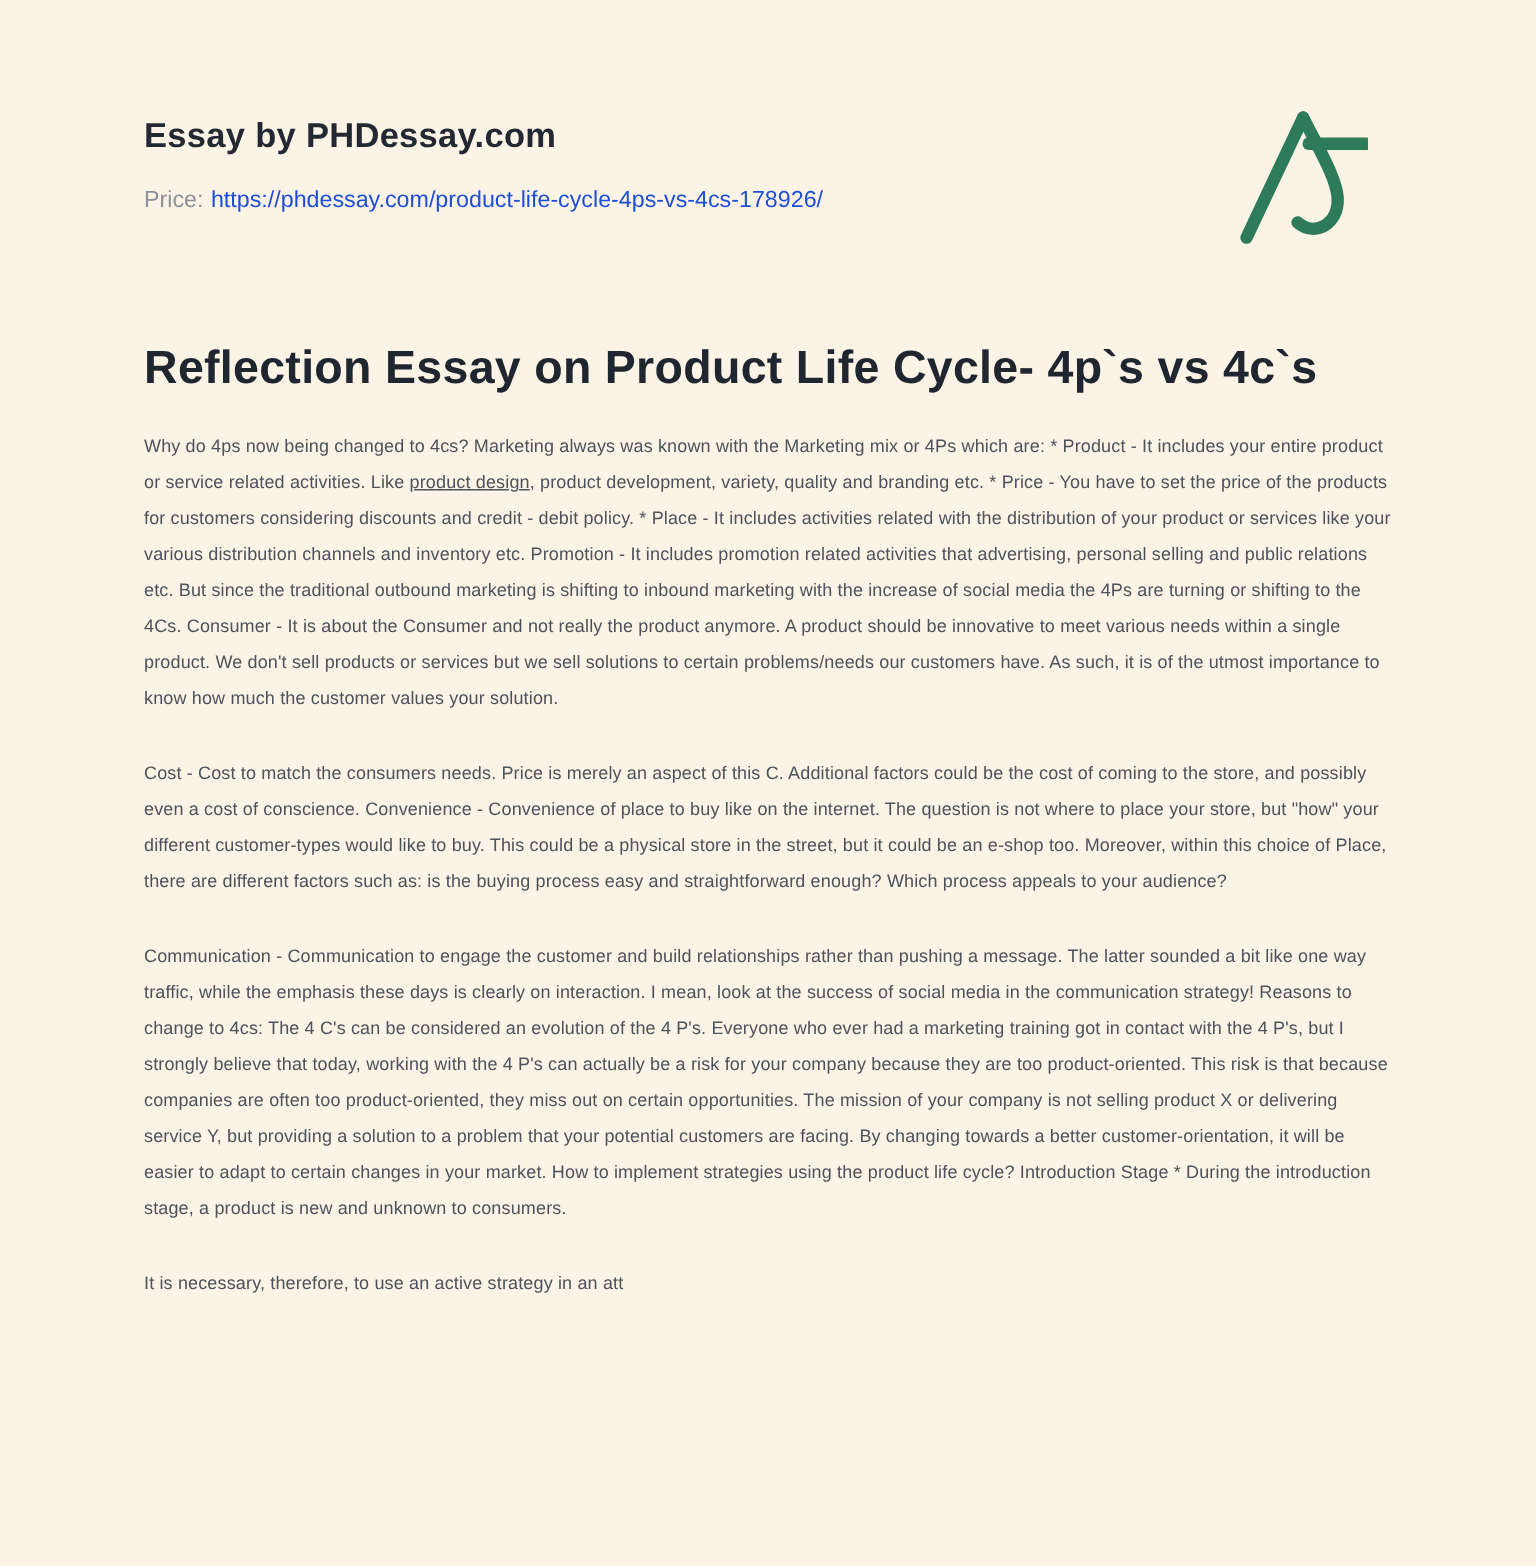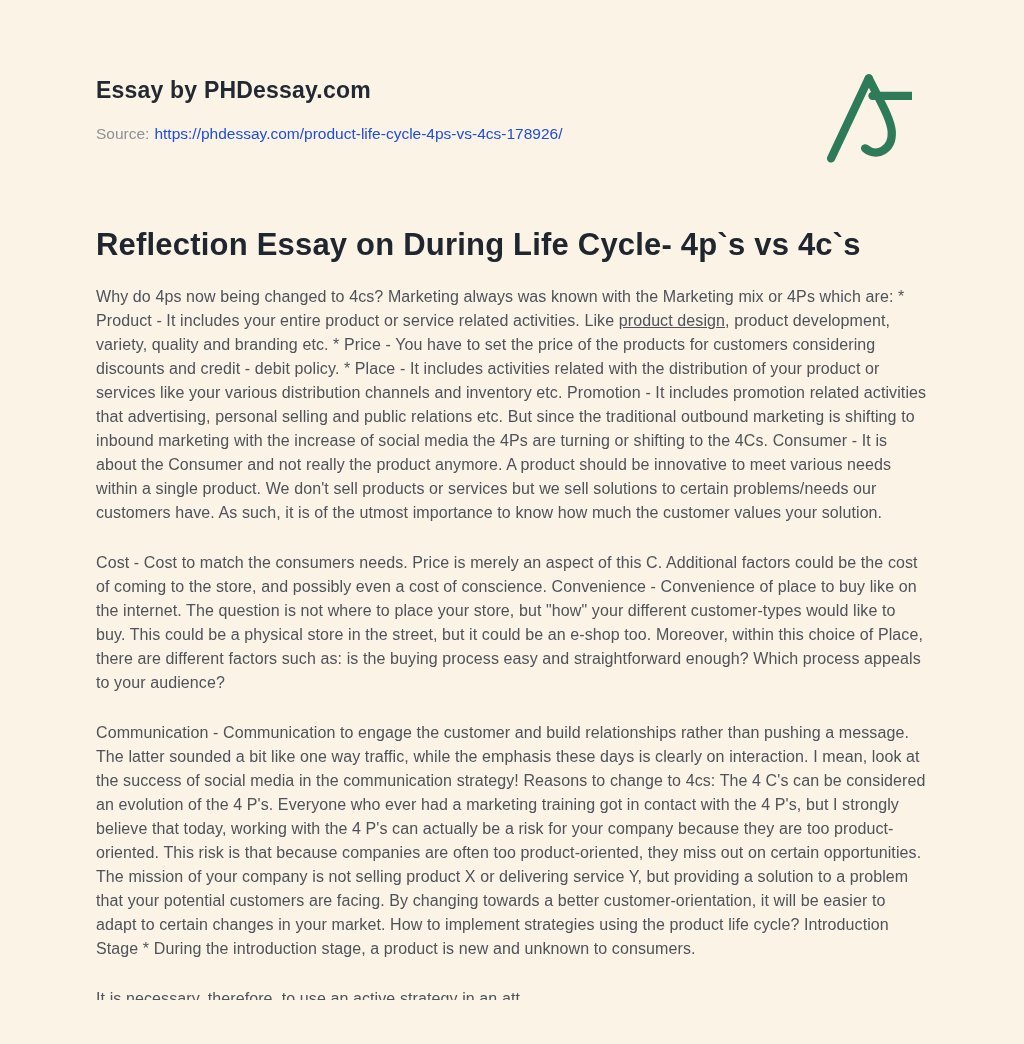--- a/index.html
+++ b/index.html
@@ -57,21 +57,21 @@
   h1.title {
     margin: 82px 0 20px 0;
     font-size: 31px;
     line-height: 40px;
     font-weight: 700;
     color: #20262f;
     letter-spacing: 0.2px;
   }
   p.body-para {
     margin: 0 0 26px 0;
-    font-size: 16px;
+    font-size: 12px;
     line-height: 24px;
     color: #4e525a;
     letter-spacing: 0.1px;
   }
   p.body-para a.inline-link {
     color: #4e525a;
     text-decoration: underline;
     cursor: pointer;
   }
 </style>
@@ -86,24 +86,24 @@
       <path d="M53 8 C 66 34, 77 52, 78 66 C 79 85, 62 95, 49 84" stroke="#2e7b59"></path>
       <path d="M57 27 L99 27" stroke="#2e7b59"></path>
     </svg>
   </div>
 
   <div class="content">
 
     <div class="byline">Essay by PHDessay.com</div>
 
     <div class="source-line">
-      <span>Source:</span><a>https://phdessay.com/product-life-cycle-4ps-vs-4cs-178926/</a>
+      <span>Price:</span><a>https://phdessay.com/product-life-cycle-4ps-vs-4cs-178926/</a>
     </div>
 
-    <h1 class="title">Reflection Essay on During Life Cycle- 4p`s vs 4c`s</h1>
+    <h1 class="title">Reflection Essay on Product Life Cycle- 4p`s vs 4c`s</h1>
 
     <p class="body-para"><span>Why do 4ps now being changed to 4cs? Marketing always was known with the Marketing mix or 4Ps which are: * Product - It includes your entire product or service related activities. Like </span><a class="inline-link">product design</a><span>, product development, variety, quality and branding etc. * Price - You have to set the price of the products for customers considering discounts and credit - debit policy. * Place - It includes activities related with the distribution of your product or services like your various distribution channels and inventory etc. Promotion - It includes promotion related activities that advertising, personal selling and public relations etc. But since the traditional outbound marketing is shifting to inbound marketing with the increase of social media the 4Ps are turning or shifting to the 4Cs. Consumer - It is about the Consumer and not really the product anymore. A product should be innovative to meet various needs within a single product. We don't sell products or services but we sell solutions to certain problems/needs our customers have. As such, it is of the utmost importance to know how much the customer values your solution.</span></p>
 
     <p class="body-para">Cost - Cost to match the consumers needs. Price is merely an aspect of this C. Additional factors could be the cost of coming to the store, and possibly even a cost of conscience. Convenience - Convenience of place to buy like on the internet. The question is not where to place your store, but "how" your different customer-types would like to buy. This could be a physical store in the street, but it could be an e-shop too. Moreover, within this choice of Place, there are different factors such as: is the buying process easy and straightforward enough? Which process appeals to your audience?</p>
 
     <p class="body-para">Communication - Communication to engage the customer and build relationships rather than pushing a message. The latter sounded a bit like one way traffic, while the emphasis these days is clearly on interaction. I mean, look at the success of social media in the communication strategy! Reasons to change to 4cs: The 4 C's can be considered an evolution of the 4 P's. Everyone who ever had a marketing training got in contact with the 4 P's, but I strongly believe that today, working with the 4 P's can actually be a risk for your company because they are too product-oriented. This risk is that because companies are often too product-oriented, they miss out on certain opportunities. The mission of your company is not selling product X or delivering service Y, but providing a solution to a problem that your potential customers are facing. By changing towards a better customer-orientation, it will be easier to adapt to certain changes in your market. How to implement strategies using the product life cycle? Introduction Stage * During the introduction stage, a product is new and unknown to consumers.</p>
 
     <p class="body-para">It is necessary, therefore, to use an active strategy in an att</p>
 
   </div>

